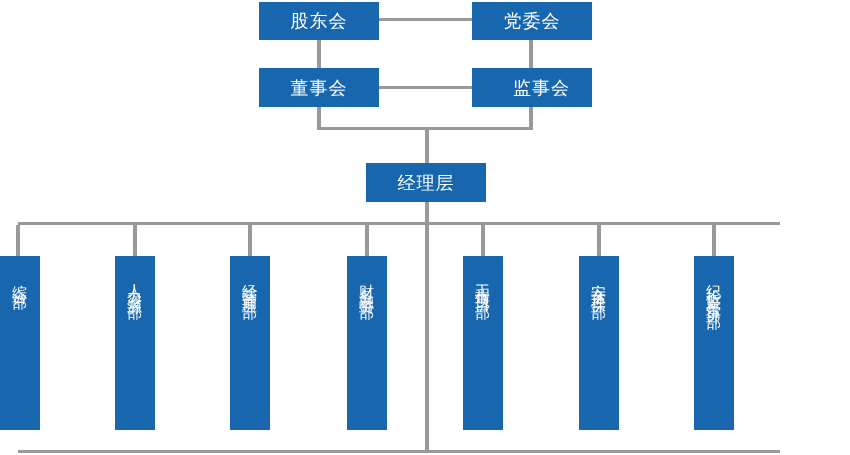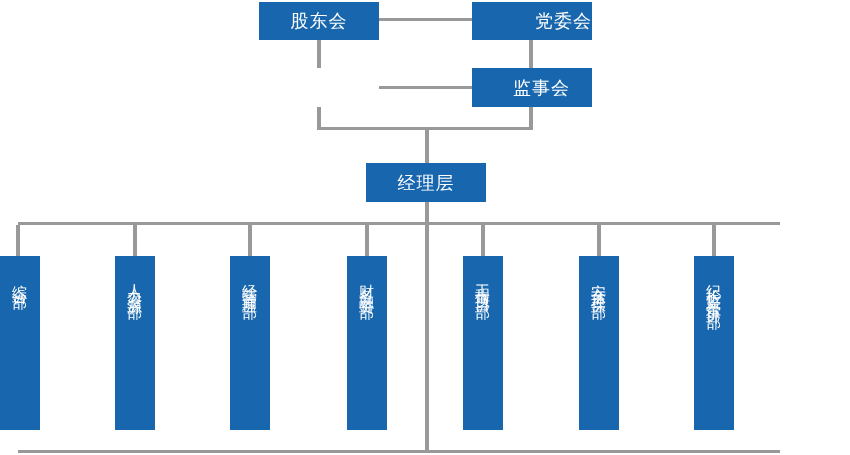--- a/index.html
+++ b/index.html
@@ -76,22 +76,25 @@
   <div class="line" style="left:365px; top:225px; width:4px; height:31px;"></div>
   <div class="line" style="left:481px; top:225px; width:4px; height:31px;"></div>
   <div class="line" style="left:597px; top:225px; width:4px; height:31px;"></div>
   <div class="line" style="left:712px; top:225px; width:4px; height:31px;"></div>
   <div class="line" style="left:826px; top:225px; width:4px; height:31px;"></div>
   <div class="line" style="left:18px;  top:450px; width:815px; height:3px;"></div>
 
   <div class="node wide" style="left:259px; top:2px;">
     <span>股东会</span>
   </div>
-  <div class="node wide" style="left:472px; top:2px;justify-content:flex-end;">
+  <div class="node wide" style="left:472px; top:2px;">
     <span>党委会</span>
+  </div>
+  <div class="node wide" style="left:259px; top:68px; height:39px;">
+    <span>董事会</span>
   </div>
   <div class="node wide" style="left:472px; top:68px; height:39px;padding-left:19px;">
     <span>监事会</span>
   </div>
 
   <div class="node wide" style="left:366px; top:163px; height:39px;">
     <span>经理层</span>
   </div>
 
   <div class="node dept" style="left:0px;">

